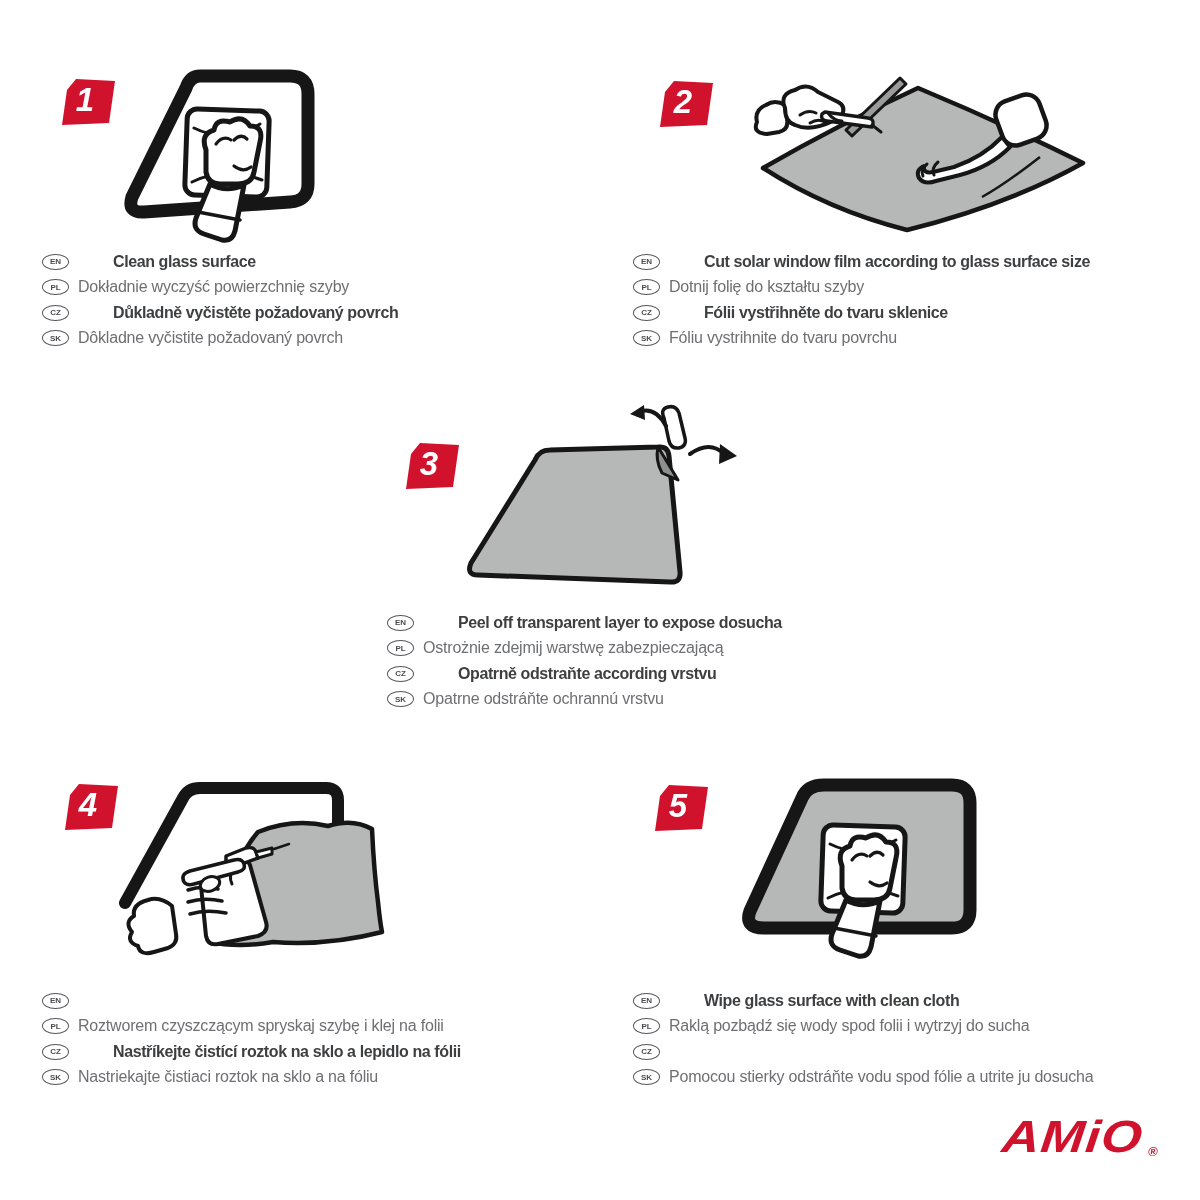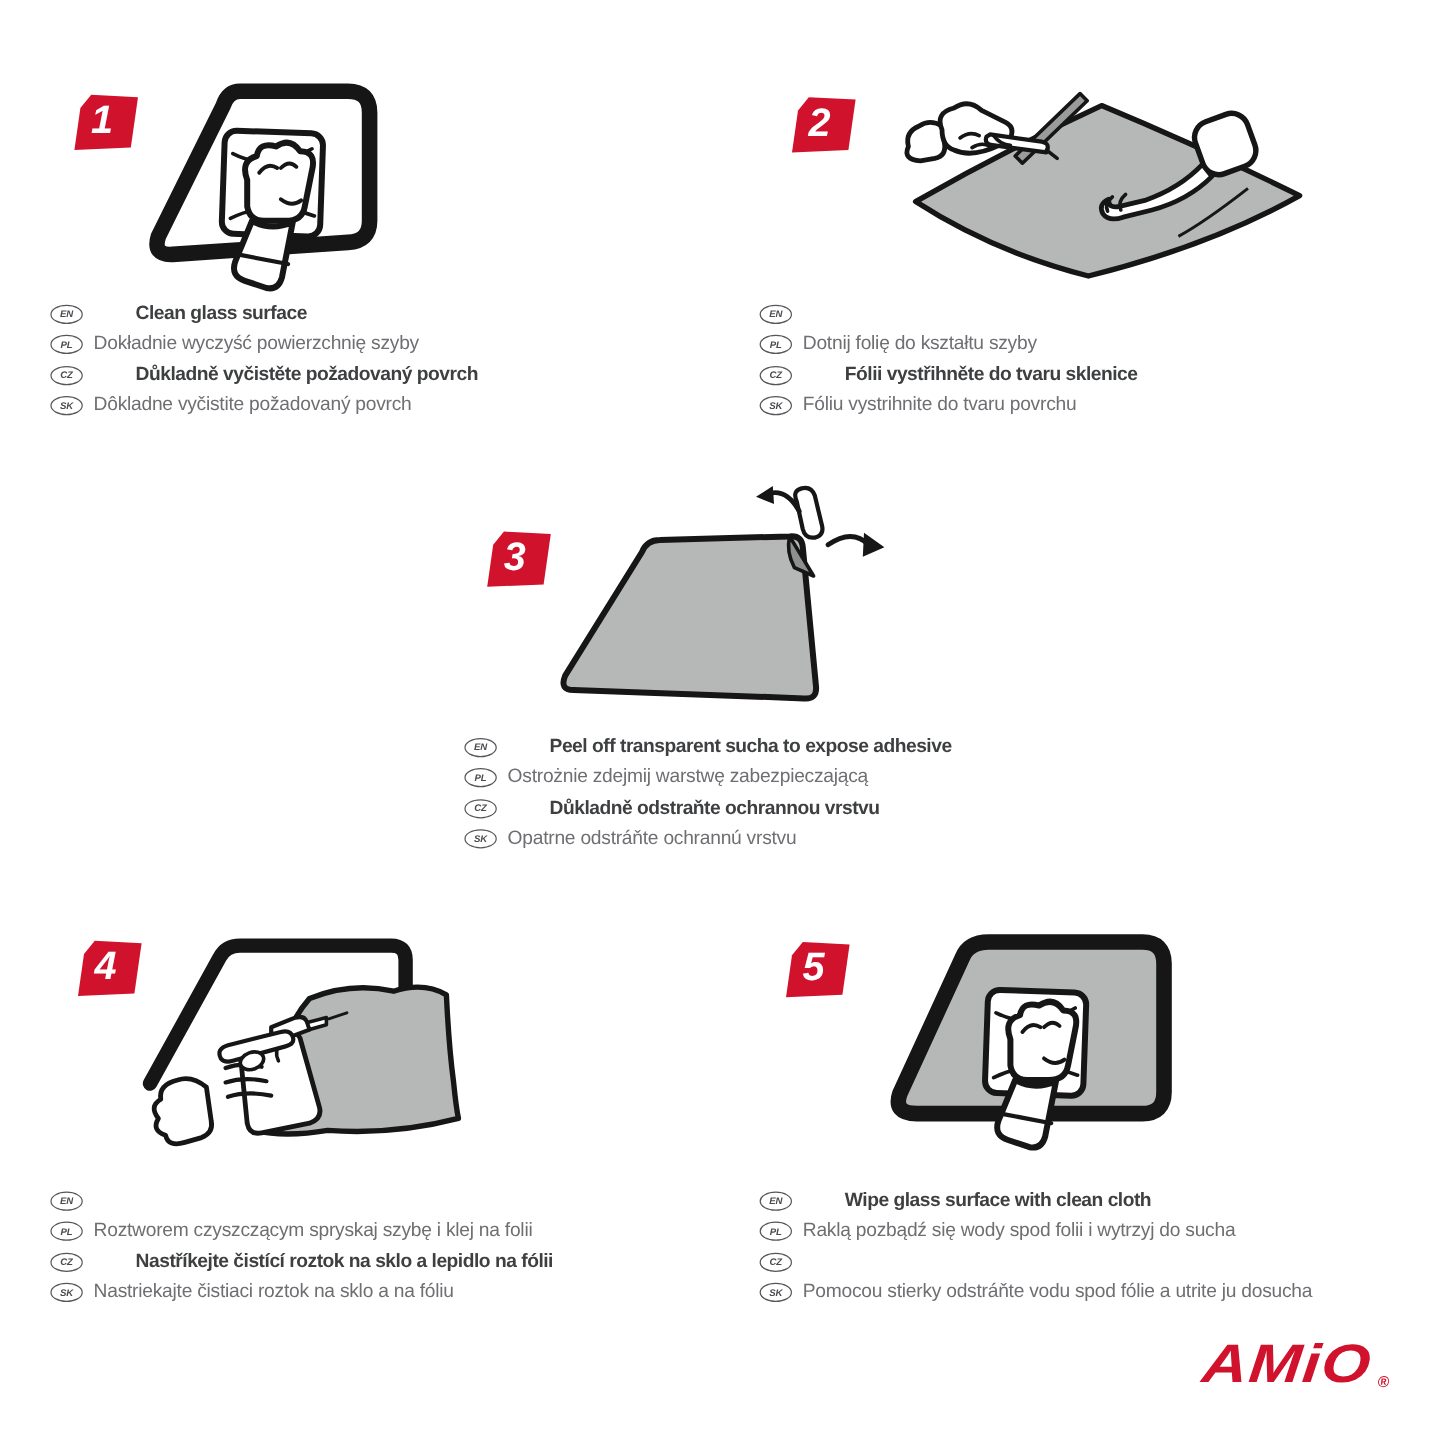--- a/index.html
+++ b/index.html
@@ -15,21 +15,21 @@
       color:#fff;font-weight:bold;font-style:italic;font-size:33px;}
 
   .illu{position:absolute;}
   .illu svg{display:block;}
 
   
   .caps{position:absolute;display:flex;flex-direction:column;row-gap:6.5px;}
   .cap-row{display:flex;align-items:center;height:19px;}
   .pill{width:25px;height:14px;border:1.7px solid #55565a;border-radius:50%;
       display:flex;align-items:center;justify-content:center;
-      font-size:8px;font-weight:bold;font-style:italic;color:#4a4b4e;flex:0 0 auto;}
+      font-size:8px;font-weight:bold;color:#4a4b4e;flex:0 0 auto;}
   .cap-text{margin-left:9px;font-size:16px;white-space:nowrap;}
   .cap-text.strong{color:#3e3f41;font-weight:bold;letter-spacing:-0.4px;margin-left:44px;}
   .cap-text.normal{color:#6e6f72;letter-spacing:-0.2px;}
 
   
   .logo{position:absolute;color:#d0122d;font-style:italic;font-weight:bold;
       transform:skewX(-6deg);white-space:nowrap;}
   .logo .logo-text{font-size:45px;line-height:36px;letter-spacing:1px;
       display:inline-block;transform:scaleX(1.16);transform-origin:left;}
   .logo .logo-reg{font-size:13px;font-style:normal;margin-left:26px;vertical-align:-4px;}
@@ -105,20 +105,21 @@
           <rect x="258" y="22" width="46" height="46" rx="14" stroke-width="4.5" transform="rotate(-20 281 45)"></rect>
           <path d="M262,62 Q243,82 214,92 L193,97 Q183,99 184,91 Q175,95 179,103 Q184,110 196,106 L220,100 Q250,92 270,72 Z" stroke-width="4"></path>
           <path d="M187,89 Q180,95 183,101" fill="none" stroke-width="3"></path>
           <path d="M198,87 Q191,93 194,100" fill="none" stroke-width="3"></path>
         </g>
       </svg>
     </div>
     <div class="caps" style="left:633px;top:252px;">
       <div class="cap-row">
         <span class="pill">EN</span>
+        <span class="cap-text strong">Cut solar window film according to glass surface size</span>
       </div>
       <div class="cap-row">
         <span class="pill">PL</span>
         <span class="cap-text normal">Dotnij folię do kształtu szyby</span>
       </div>
       <div class="cap-row">
         <span class="pill">CZ</span>
         <span class="cap-text strong">Fólii vystřihněte do tvaru sklenice</span>
       </div>
       <div class="cap-row">
@@ -144,29 +145,29 @@
           <path d="M218,22 Q208,4 194,7"></path>
           <path d="M242,50 Q262,36 276,50"></path>
         </g>
         <polygon points="196,1 182,10 197,16" fill="#161616"></polygon>
         <polygon points="272,40 289,52 271,60" fill="#161616"></polygon>
       </svg>
     </div>
     <div class="caps" style="left:387px;top:613px;">
       <div class="cap-row">
         <span class="pill">EN</span>
-        <span class="cap-text strong">Peel off transparent sucha to expose adhesive</span>
+        <span class="cap-text strong">Peel off transparent layer to expose dosucha</span>
       </div>
       <div class="cap-row">
         <span class="pill">PL</span>
         <span class="cap-text normal">Ostrożnie zdejmij warstwę zabezpieczającą</span>
       </div>
       <div class="cap-row">
         <span class="pill">CZ</span>
-        <span class="cap-text strong">Důkladně odstraňte ochrannou vrstvu</span>
+        <span class="cap-text strong">Opatrně odstraňte according vrstvu</span>
       </div>
       <div class="cap-row">
         <span class="pill">SK</span>
         <span class="cap-text normal">Opatrne odstráňte ochrannú vrstvu</span>
       </div>
     </div>
   </section>
 
   <section>
     <div class="badge" style="left:62px;top:782px;">

